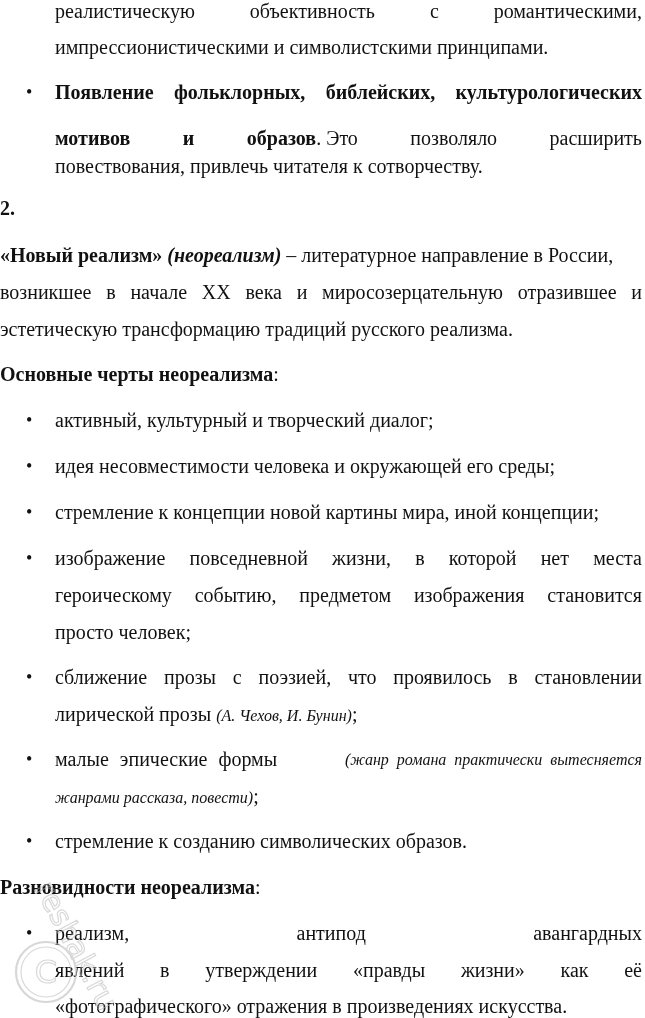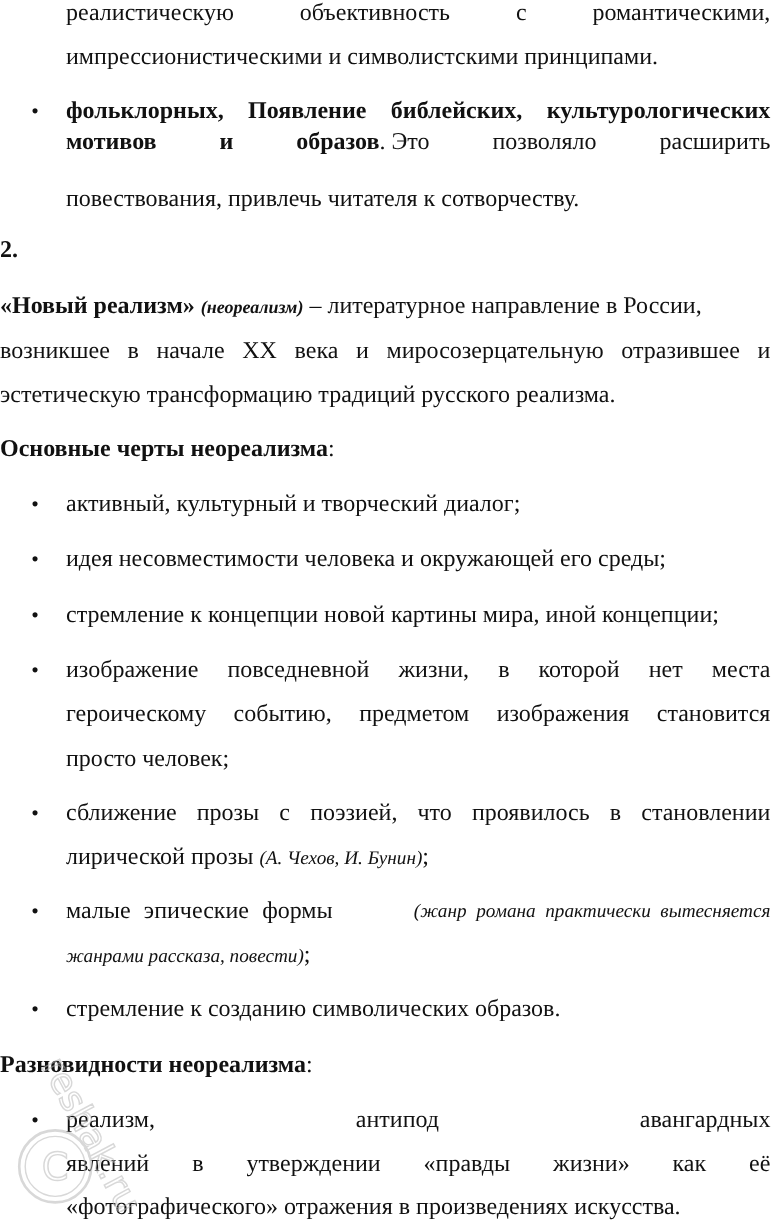--- a/index.html
+++ b/index.html
@@ -9,47 +9,47 @@
     color:#111111; font-size:20px;
   }
   .page { position:absolute; left:0; top:0; width:645px; }
   .line { position:absolute; left:0; right:0; height:37px; line-height:37px; white-space:nowrap; }
   .just { display:flex; justify-content:space-between; }
   .ind { left:55px; right:3px; }
   .para { left:0; right:3px; }
   .bullet { position:absolute; left:26px; width:10px; height:37px; line-height:37px; font-size:18px; }
   b { font-weight:bold; }
   .itsm { font-style:italic; font-size:16px; }
-  .itsb { font-style:italic; font-weight:bold; font-size:15px; }
+  .itsb { font-style:italic; font-weight:bold; font-size:20px; }
   .wm {
     position:absolute; left:4px; top:880px; width:120px; height:130px;
     pointer-events:none; opacity:0.55;
   }
 </style>
 </head>
 <body>
 
 <div class="page">
 
   <div class="line just ind" style="top:-7px">
     <span>реалистическую</span>
     <span>объективность</span>
     <span>с</span>
     <span>романтическими,</span>
   </div>
   <div class="line ind" style="top:29px">импрессионистическими и символистскими принципами.</div>
 
   <span class="bullet" style="top:74px">•</span>
   <div class="line just ind" style="top:74px">
+    <b>Появление</b>
     <b>фольклорных,</b>
-    <b>Появление</b>
     <b>библейских,</b>
     <b>культурологических</b>
   </div>
-  <div class="line just ind" style="top:100px">
+  <div class="line just ind" style="top:120px">
     <b>мотивов</b>
     <b>и</b>
     <span><b>образов</b><span>. Это</span></span>
     <span>позволяло</span>
     <span>расширить</span>
   </div>
   <div class="line ind" style="top:148px">повествования, привлечь читателя к сотворчеству.</div>
 
   <div class="line para" style="top:190px"><b>2.</b></div>
 

